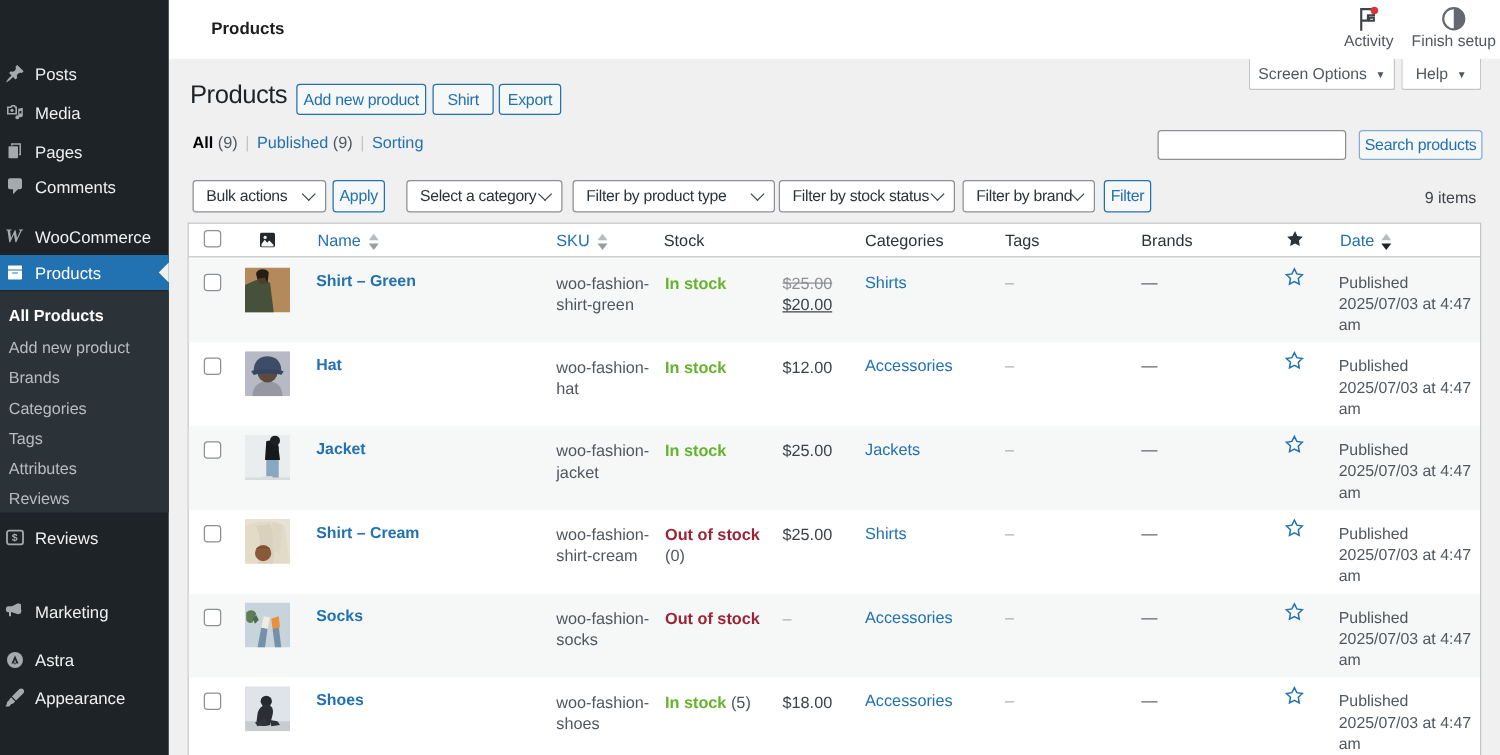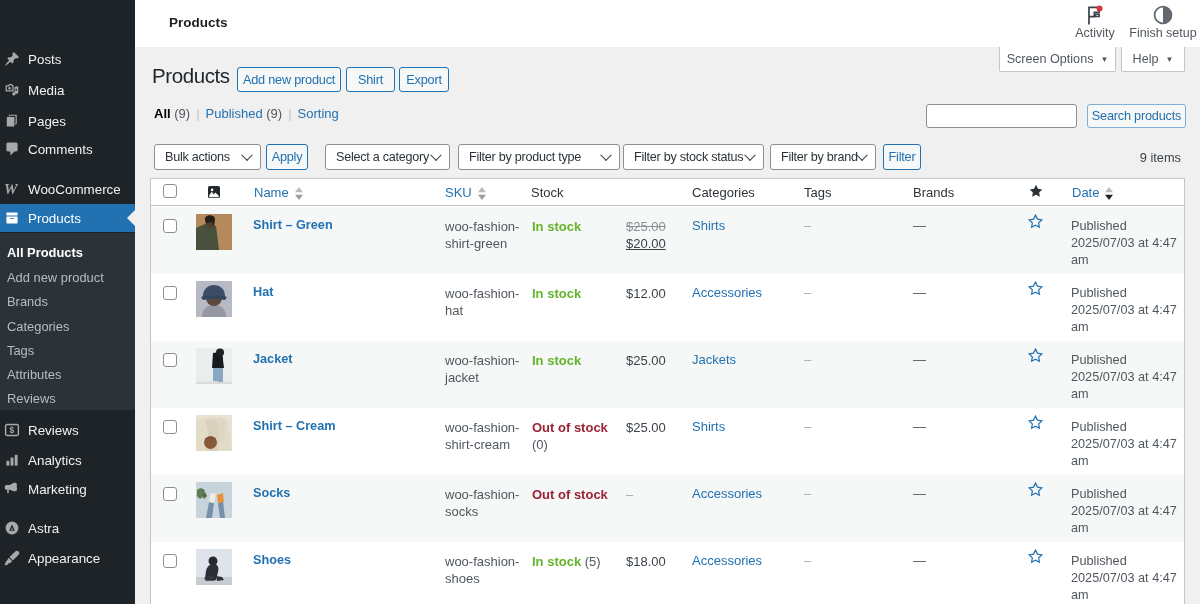--- a/index.html
+++ b/index.html
@@ -124,28 +124,20 @@
     <div class="smi" style="top:158px;">Reviews</div>
   </div>
 
   <div class="mi" style="top:415px;">
       <svg viewBox="0 0 20 20">
         <rect x="2" y="3.2" width="16" height="13.6" rx="2" fill="none" stroke="#a7aaad" stroke-width="1.8"></rect>
         <text x="6.8" y="13.8" fill="#a7aaad" font-size="10.5" font-weight="bold" font-family="Liberation Sans">$</text>
       </svg>
       <span class="lbl">Reviews</span>
     </div>
-  <div class="mi" style="top:445px;">
-      <svg viewBox="0 0 20 20">
-        <rect x="3" y="11" width="3.6" height="6" fill="#a7aaad"></rect>
-        <rect x="8.2" y="7" width="3.6" height="10" fill="#a7aaad"></rect>
-        <rect x="13.4" y="3.5" width="3.6" height="13.5" fill="#a7aaad"></rect>
-      </svg>
-      <span class="lbl">Analytics</span>
-    </div>
   <div class="mi" style="top:474px;">
       <svg viewBox="0 0 20 20">
         <path fill="#a7aaad" d="M13 2l3 1v9l-3 1-6-2H6v4H4v-4H3c-1 0-2-1-2-2V7c0-1 1-2 2-2h4zm1.5 5.5a2 2 0 110 4z"></path>
       </svg>
       <span class="lbl">Marketing</span>
     </div>
   <div class="mi" style="top:513px;">
       <svg viewBox="0 0 20 20">
         <circle cx="10" cy="10" r="8" fill="#a7aaad"></circle>
         <path fill="#1d2327" d="M10 5.5l3.5 8h-2.2L10 9.5l-1.3 4h-2.2zM10 12l1 2.2H9z"></path>

